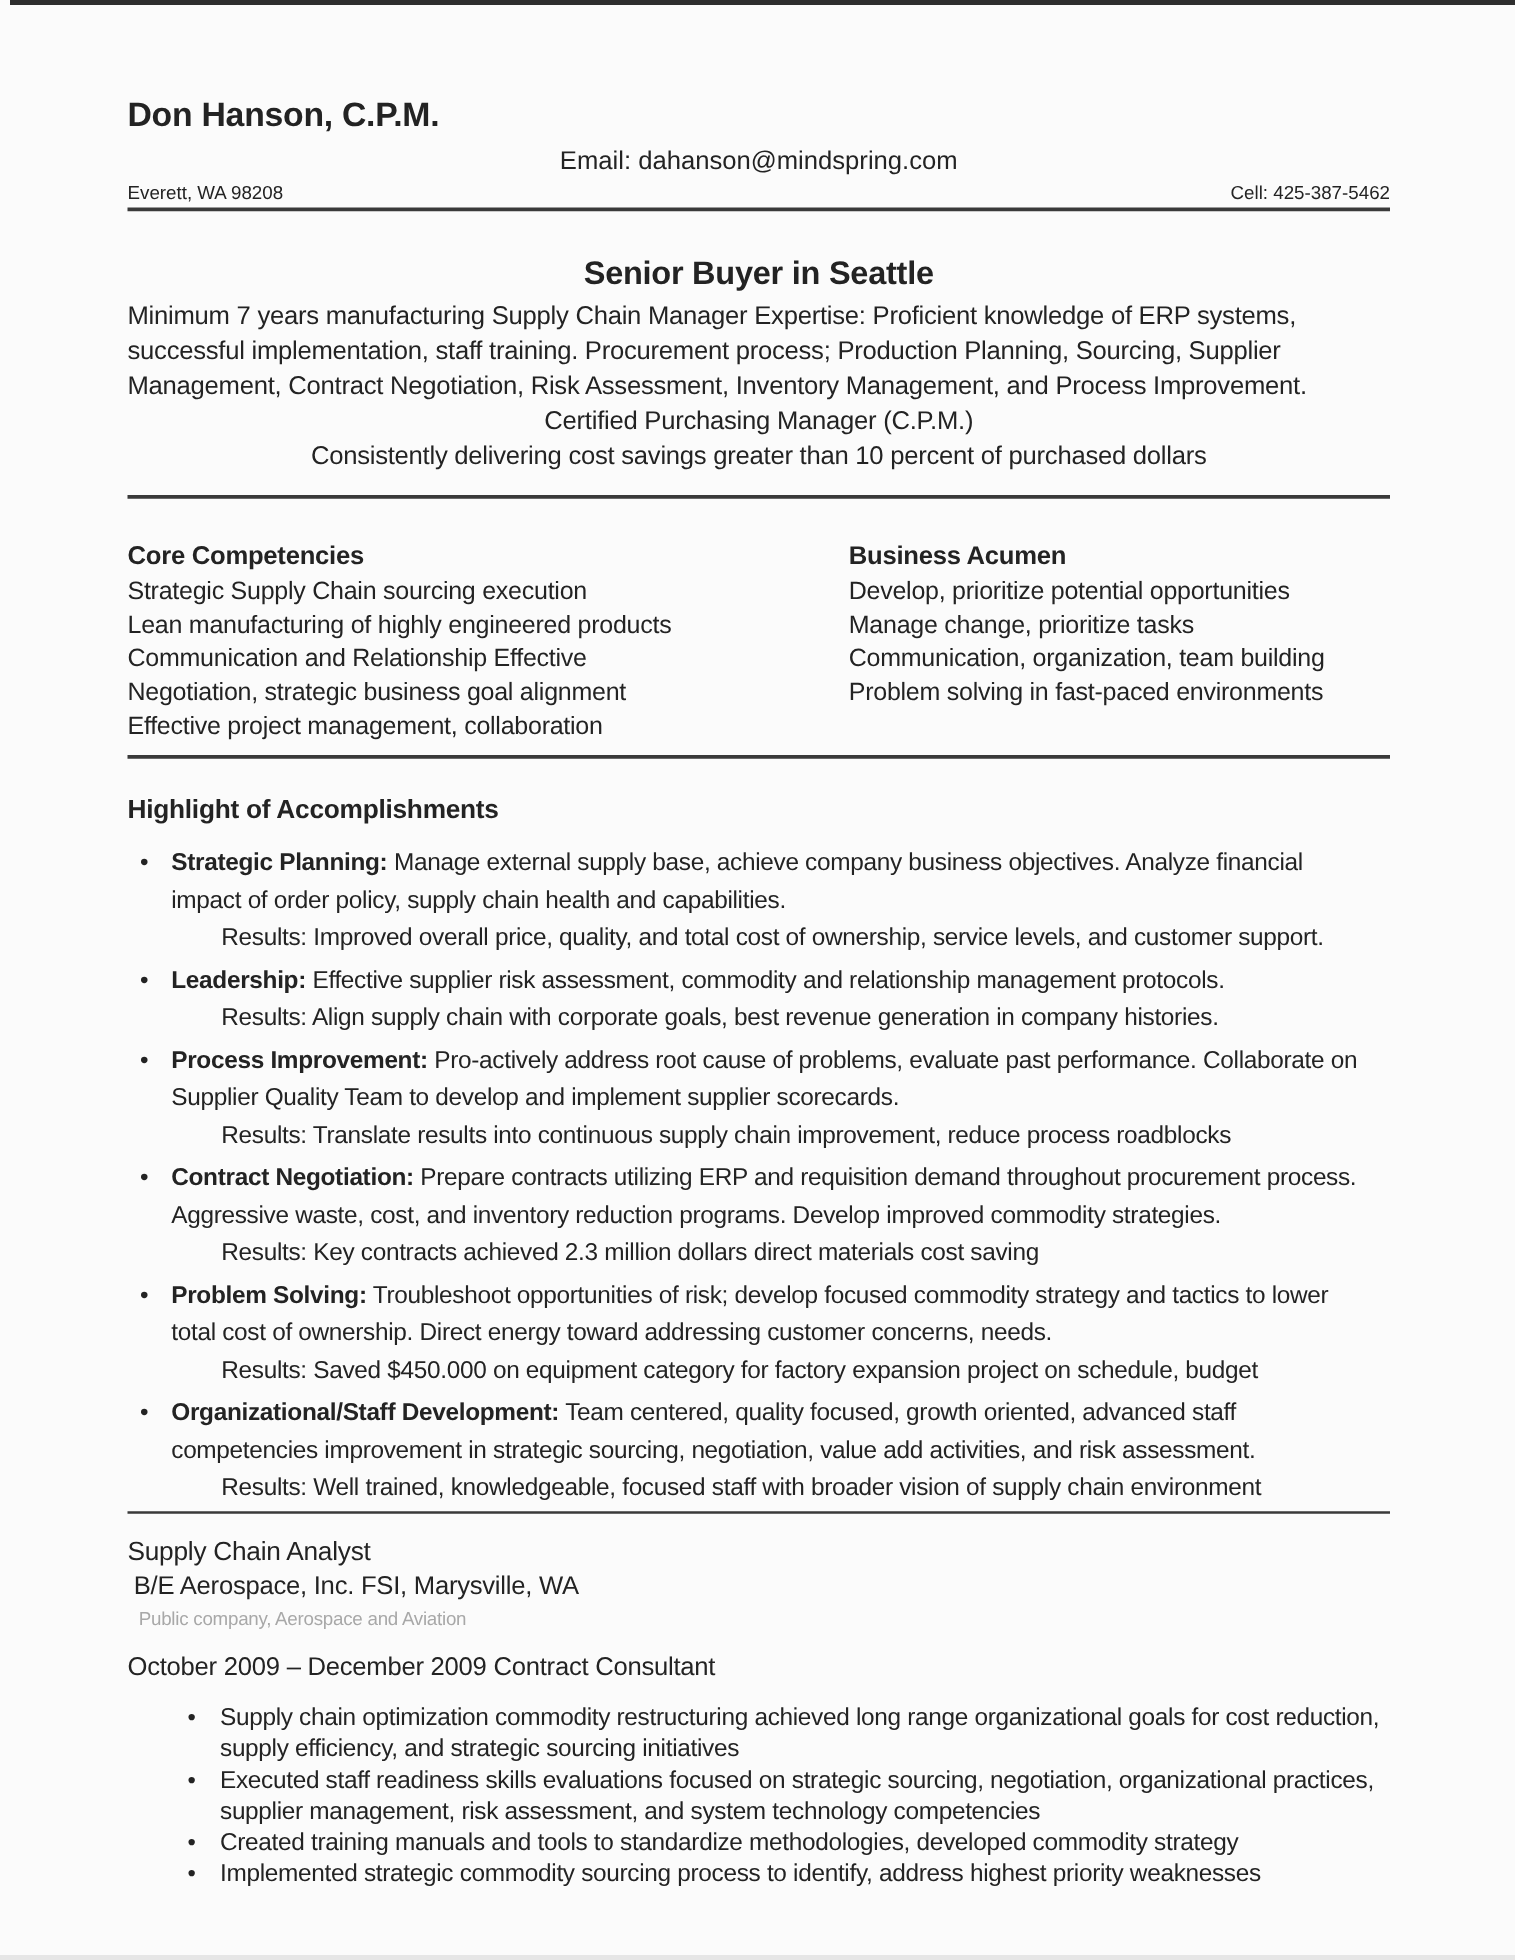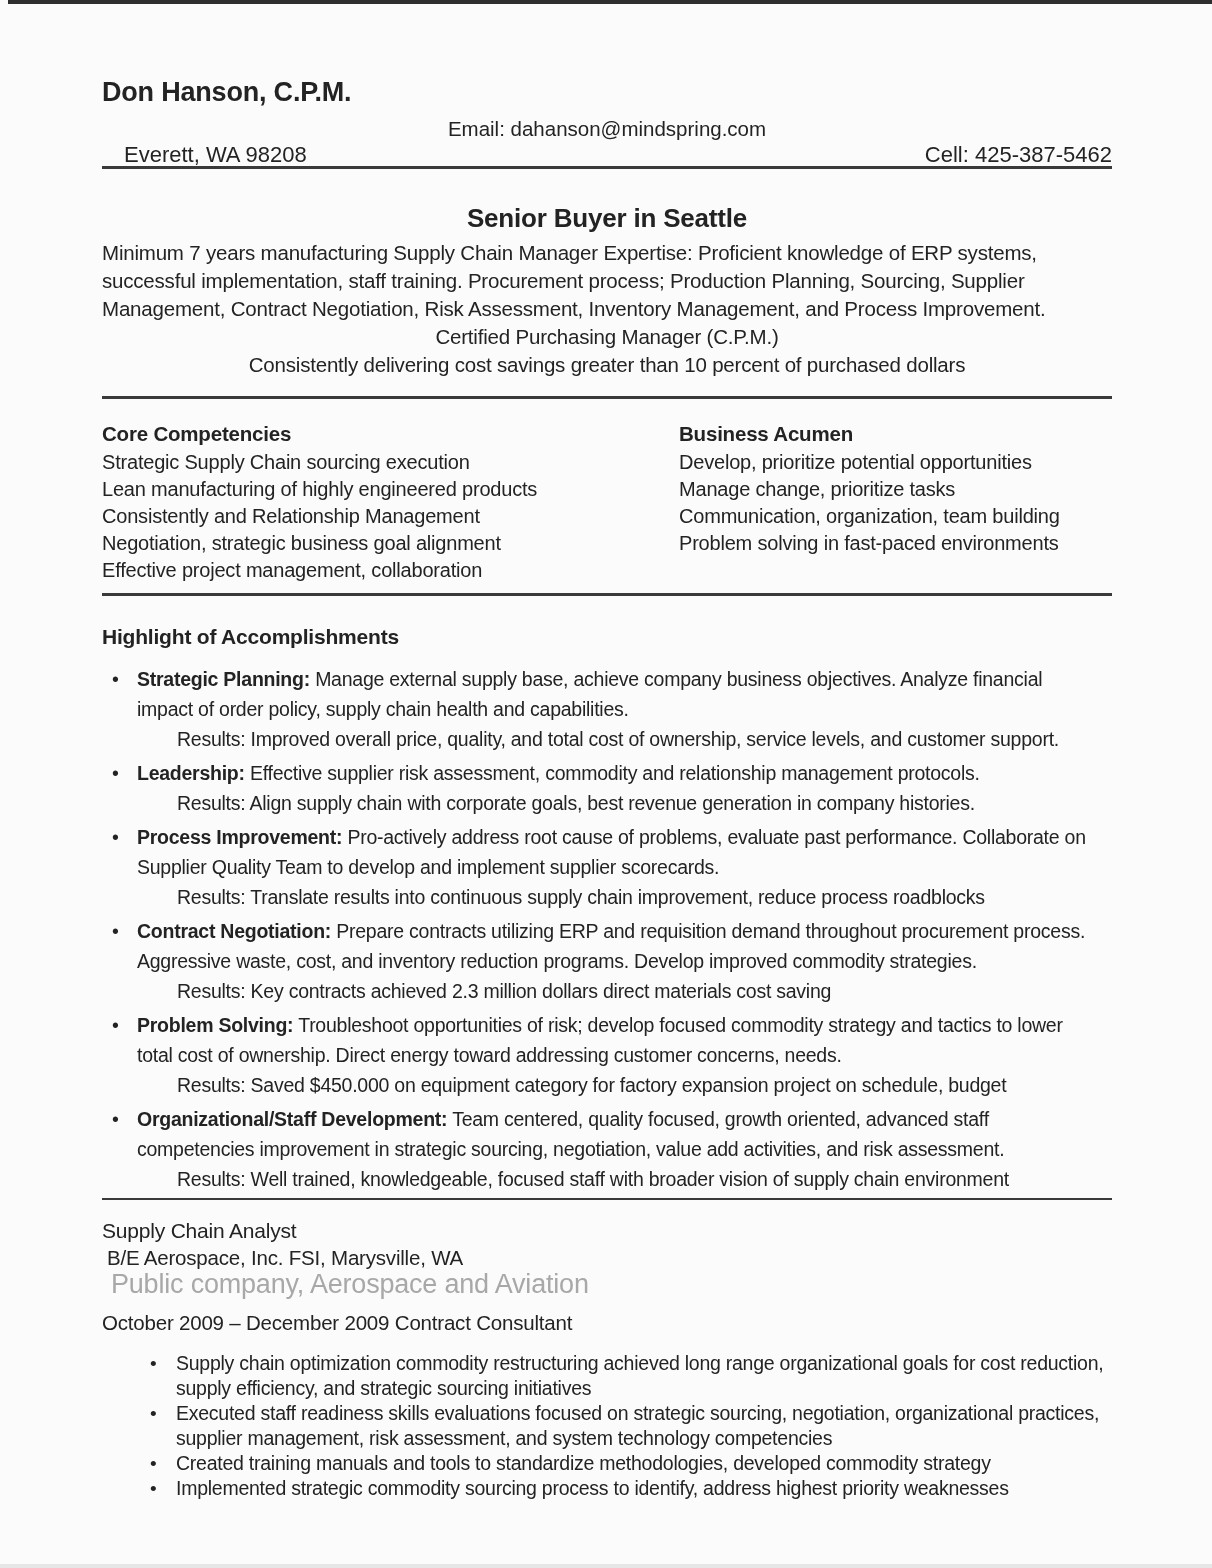--- a/index.html
+++ b/index.html
@@ -11,50 +11,50 @@
     position:relative;
     overflow:hidden;
   }
   .top-edge{height:4px;background:#2e2e2e;margin-left:8px;}
   .bottom-edge{position:absolute;bottom:0;left:0;right:0;height:4px;background:#e6e6e6;}
   .page{padding:0 100px 0 102px;}
 
   
   .name{margin-top:72px;font-size:27px;font-weight:bold;line-height:32px;letter-spacing:-0.2px;}
   .email{margin-top:8px;text-align:center;font-size:20.5px;line-height:26px;}
-  .contact-row{margin-top:2px;display:flex;justify-content:space-between;font-size:22px;line-height:22px;margin-left:22px;}
+  .contact-row{margin-top:2px;display:flex;justify-content:space-between;font-size:15px;line-height:22px;}
   .rule{border:0;height:3px;background:#3a3a3a;margin:0;}
 
   
   .obj-title{margin-top:33px;text-align:center;font-size:26px;font-weight:bold;line-height:32px;letter-spacing:-0.2px;}
   .obj-summary{margin-top:5px;font-size:20.5px;line-height:28px;letter-spacing:-0.2px;}
   .obj-cert,.obj-tagline{text-align:center;font-size:20.5px;line-height:28px;letter-spacing:-0.2px;}
   .rule.after-obj{margin-top:17px;}
 
   
-  .comp-wrap{display:flex;padding-top:21px;padding-bottom:9px;}
+  .comp-wrap{display:flex;padding-top:32px;padding-bottom:9px;}
   .comp-col{width:577px;flex:none;}
   .comp-col.right{width:auto;}
   .comp-head{font-size:20.5px;font-weight:bold;line-height:27px;margin-bottom:2px;letter-spacing:-0.2px;}
   .comp-list{list-style:none;margin:0;padding:0;font-size:20px;line-height:27px;letter-spacing:-0.2px;}
 
   
   .acc-head{margin-top:27px;font-size:21px;font-weight:bold;line-height:27px;letter-spacing:-0.2px;}
   .acc-list{list-style:none;margin:14px 0 0 0;padding:0 0 0 10px;}
   .acc-item{display:flex;margin:0 0 4px 0;}
   .acc-item .marker{flex:none;width:25px;font-size:19.5px;line-height:30px;}
   .acc-content{max-width:950px;font-size:19.5px;line-height:30px;letter-spacing:-0.25px;}
   .acc-content b{letter-spacing:-0.25px;}
   .acc-result{margin-left:40px;white-space:nowrap;}
   .rule.after-acc{height:2px;margin-top:2px;}
 
   
   .job-title{margin-top:17px;font-size:21px;font-weight:normal;line-height:27px;letter-spacing:-0.2px;}
   .company{font-size:20.5px;line-height:27px;padding-left:5px;letter-spacing:-0.2px;}
-  .company-type{font-size:27px;line-height:27px;padding-left:9px;color:#a8a8a8;letter-spacing:-0.2px;}
+  .company-type{font-size:15px;line-height:27px;padding-left:9px;color:#a8a8a8;letter-spacing:-0.2px;}
   .dates{margin-top:11px;font-size:20.5px;line-height:27px;letter-spacing:-0.2px;}
   .exp-list{list-style:none;margin:15px 0 0 0;padding:0 0 0 48px;}
   .exp-item{display:flex;}
   .exp-item .marker{flex:none;width:26px;font-size:19px;line-height:25px;}
   .exp-text{max-width:936px;font-size:19.5px;line-height:25px;letter-spacing:-0.25px;}
 </style>
 </head>
 <body>
 
 <div class="top-edge"></div>
@@ -74,21 +74,21 @@
   <div class="obj-cert">Certified Purchasing Manager (C.P.M.)</div>
   <div class="obj-tagline">Consistently delivering cost savings greater than 10 percent of purchased dollars</div>
   <hr class="rule after-obj">
 
   <div class="comp-wrap">
     <div class="comp-col">
       <div class="comp-head">Core Competencies</div>
       <ul class="comp-list">
         <li>Strategic Supply Chain sourcing execution</li>
         <li>Lean manufacturing of highly engineered products</li>
-        <li>Consistently and Relationship Management</li>
+        <li>Communication and Relationship Effective</li>
         <li>Negotiation, strategic business goal alignment</li>
         <li>Effective project management, collaboration</li>
       </ul>
     </div>
     <div class="comp-col right">
       <div class="comp-head">Business Acumen</div>
       <ul class="comp-list">
         <li>Develop, prioritize potential opportunities</li>
         <li>Manage change, prioritize tasks</li>
         <li>Communication, organization, team building</li>

